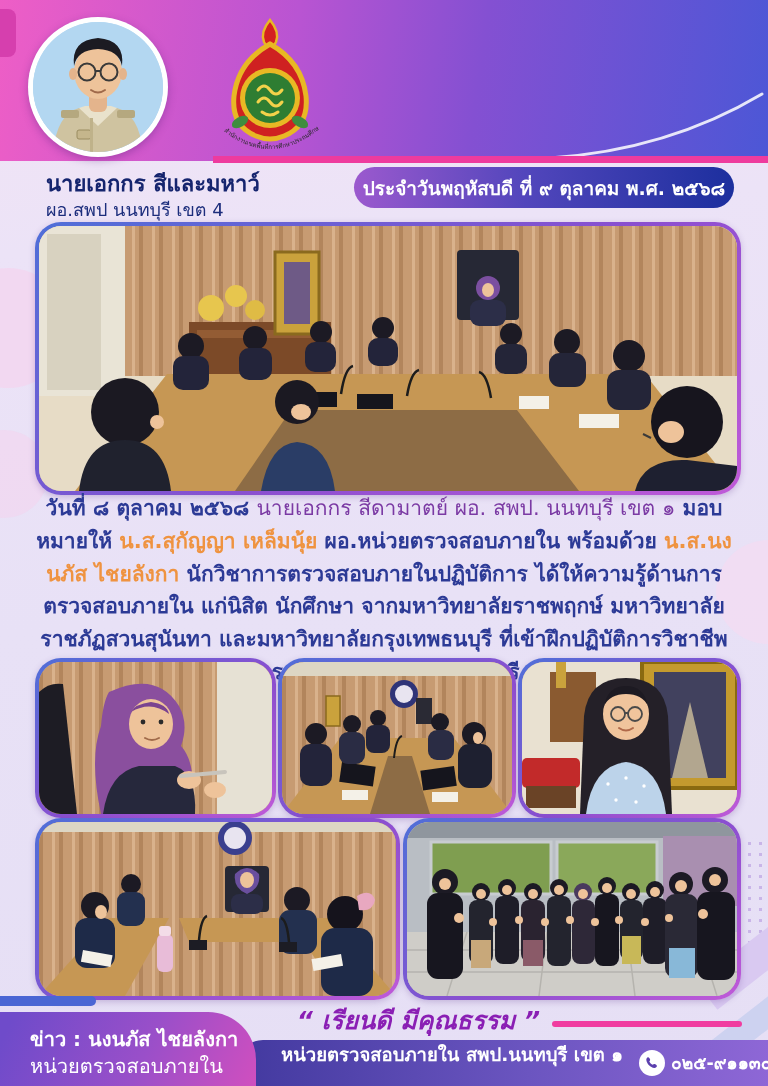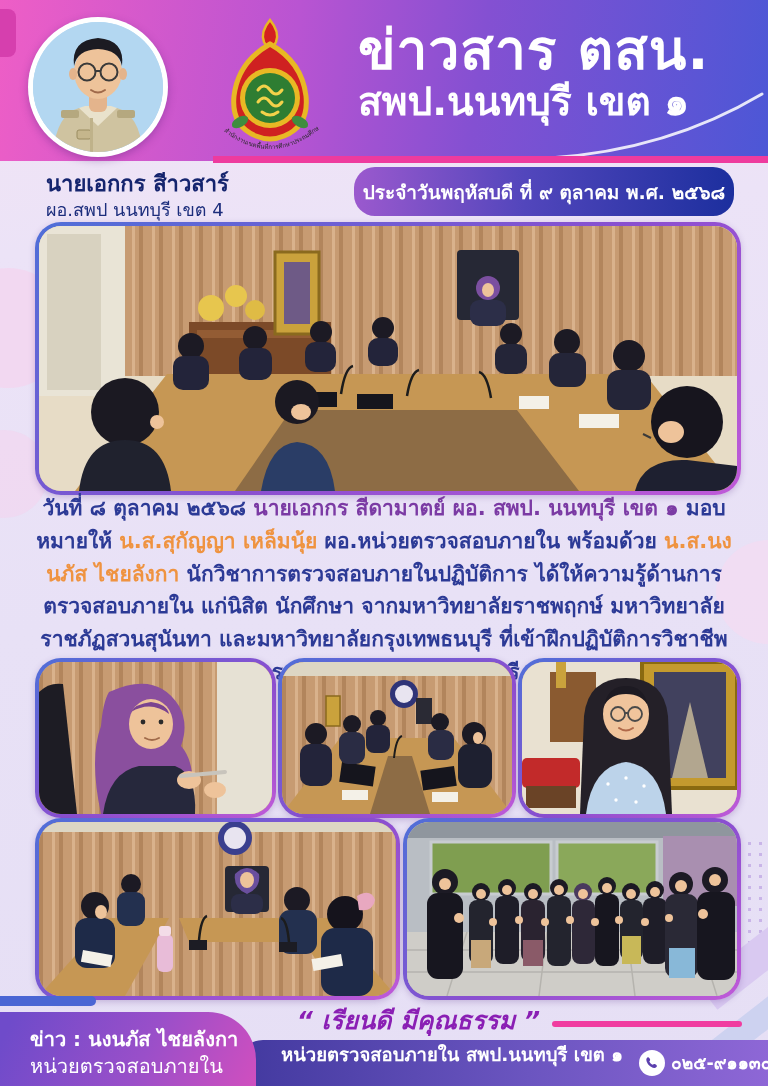--- a/index.html
+++ b/index.html
@@ -24,21 +24,21 @@
   .pink-line{position:absolute;left:213px;top:156px;width:555px;height:7px;background:#ee3b9e;}
   .portrait-wrap{position:absolute;left:28px;top:17px;width:140px;height:140px;border-radius:50%;
                  background:#ffffff;box-shadow:0 3px 8px rgba(80,30,120,.35);}
   .portrait{position:absolute;left:5px;top:5px;width:130px;height:130px;border-radius:50%;overflow:hidden;
             background:linear-gradient(180deg,#badcf4 0%,#a5cdeb 100%);}
   .logo-wrap{position:absolute;left:206px;top:18px;width:128px;height:140px;}
   .title-block{position:absolute;left:358px;top:22px;width:400px;color:#ffffff;}
   .title1{font-size:55px;font-weight:800;line-height:1.05;letter-spacing:1px;}
   .title2{font-size:39px;font-weight:800;line-height:1.15;}
   
-  .date-pill{position:absolute;left:354px;top:167px;width:380px;height:49px;border-radius:21px;
+  .date-pill{position:absolute;left:354px;top:167px;width:380px;height:41px;border-radius:21px;
              background:linear-gradient(90deg,#9b59ce 0%,#5246bc 45%,#1c2f9e 100%);
              display:flex;align-items:center;justify-content:center;color:#fff;font-size:19px;font-weight:700;}
   .name-block{position:absolute;left:46px;top:171px;color:#15246e;}
   .name-line1{font-size:22px;font-weight:800;line-height:1.2;}
   .name-line2{font-size:18px;font-weight:500;color:#1c2d7c;line-height:1.4;}
   
   .pframe{position:absolute;padding:4px;border-radius:26px;
           background:linear-gradient(145deg,#4f6fd8 0%,#8a4fd0 55%,#c05ad8 100%);
           box-shadow:0 2px 6px rgba(90,50,140,.25);}
   .pinner{width:100%;height:100%;border-radius:22px;overflow:hidden;background:#cbb79a;}
@@ -46,21 +46,21 @@
   .main-photo{left:35px;top:222px;width:698px;height:265px;}
   .p1{left:35px;top:658px;width:233px;height:152px;}
   .p2{left:278px;top:658px;width:230px;height:152px;}
   .p3{left:518px;top:658px;width:215px;height:152px;}
   .p4{left:35px;top:818px;width:357px;height:174px;}
   .p5{left:403px;top:818px;width:330px;height:174px;}
   
   .article{position:absolute;left:28px;top:492px;width:712px;text-align:center;
            font-size:21px;line-height:1.56;color:#2c3a96;font-weight:600;}
   .seg-normal{color:#2c3a96;}
-  .seg-purple-bold{color:#7b3aa4;font-weight:700;}
+  .seg-purple-bold{color:#7b3aa4;font-weight:400;}
   .seg-orange-bold{color:#ef9340;font-weight:800;text-align:center;}
   
   .blue-strip{position:absolute;left:0;top:996px;width:96px;height:10px;background:#4a66d4;border-radius:0 5px 5px 0;}
   .credit{position:absolute;left:0;top:1012px;width:256px;height:94px;z-index:3;
           background:linear-gradient(115deg,#6f4bca 5%,#9a4fc9 55%,#d44fbe 100%);
           border-top-right-radius:48px;color:#fff;padding:14px 0 0 30px;box-sizing:border-box;}
   .credit .l1{font-size:20px;font-weight:700;line-height:1.35;}
   .credit .l2{font-size:20px;font-weight:400;line-height:1.35;}
   .motto{position:absolute;left:240px;top:1000px;width:300px;text-align:right;z-index:3;
          color:#8a1fb4;font-size:25px;font-weight:800;font-style:italic;}
@@ -142,32 +142,28 @@
         <ellipse cx="94" cy="104" rx="9" ry="5" fill="#3f8c3f" transform="rotate(30 94 104)"></ellipse>
         <defs>
             <path id="arcpath" d="M16,112 Q64,150 112,112"></path>
           </defs>
         <text font-size="6.2" fill="#2a2a2a">
           <textPath href="#arcpath" startOffset="2">สำนักงานเขตพื้นที่การศึกษาประถมศึกษานนทบุรี เขต ๑</textPath>
         </text>
       </svg>
     </div>
 
-    <div class="title-block">
-      <div class="title1">ข่าวสาร ตสน.</div>
-      <div class="title2">สพป.นนทบุรี เขต ๑</div>
-    </div>
   </div>
 
   <div class="pink-line"></div>
 
   <div class="date-pill">ประจำวันพฤหัสบดี ที่ ๙ ตุลาคม พ.ศ. ๒๕๖๘</div>
 
   <div class="name-block">
-    <div class="name-line1">นายเอกกร สีาวสาร์</div>
+    <div class="name-line1">นายเอกกร สีและมหาว์</div>
     <div class="name-line2">ผอ.สพป นนทบุรี เขต 4</div>
   </div>
 
   <div class="pframe main-photo">
     <div class="pinner">
       <svg viewBox="0 0 698 265" preserveAspectRatio="none">
         <rect width="698" height="265" fill="#e7dcc6"></rect>
         <rect x="0" y="0" width="86" height="170" fill="#e9e4d6"></rect>
         <rect x="8" y="8" width="54" height="156" fill="#d8d2c0"></rect>
         <rect x="86" y="0" width="612" height="150" fill="url(#curt)"></rect>

